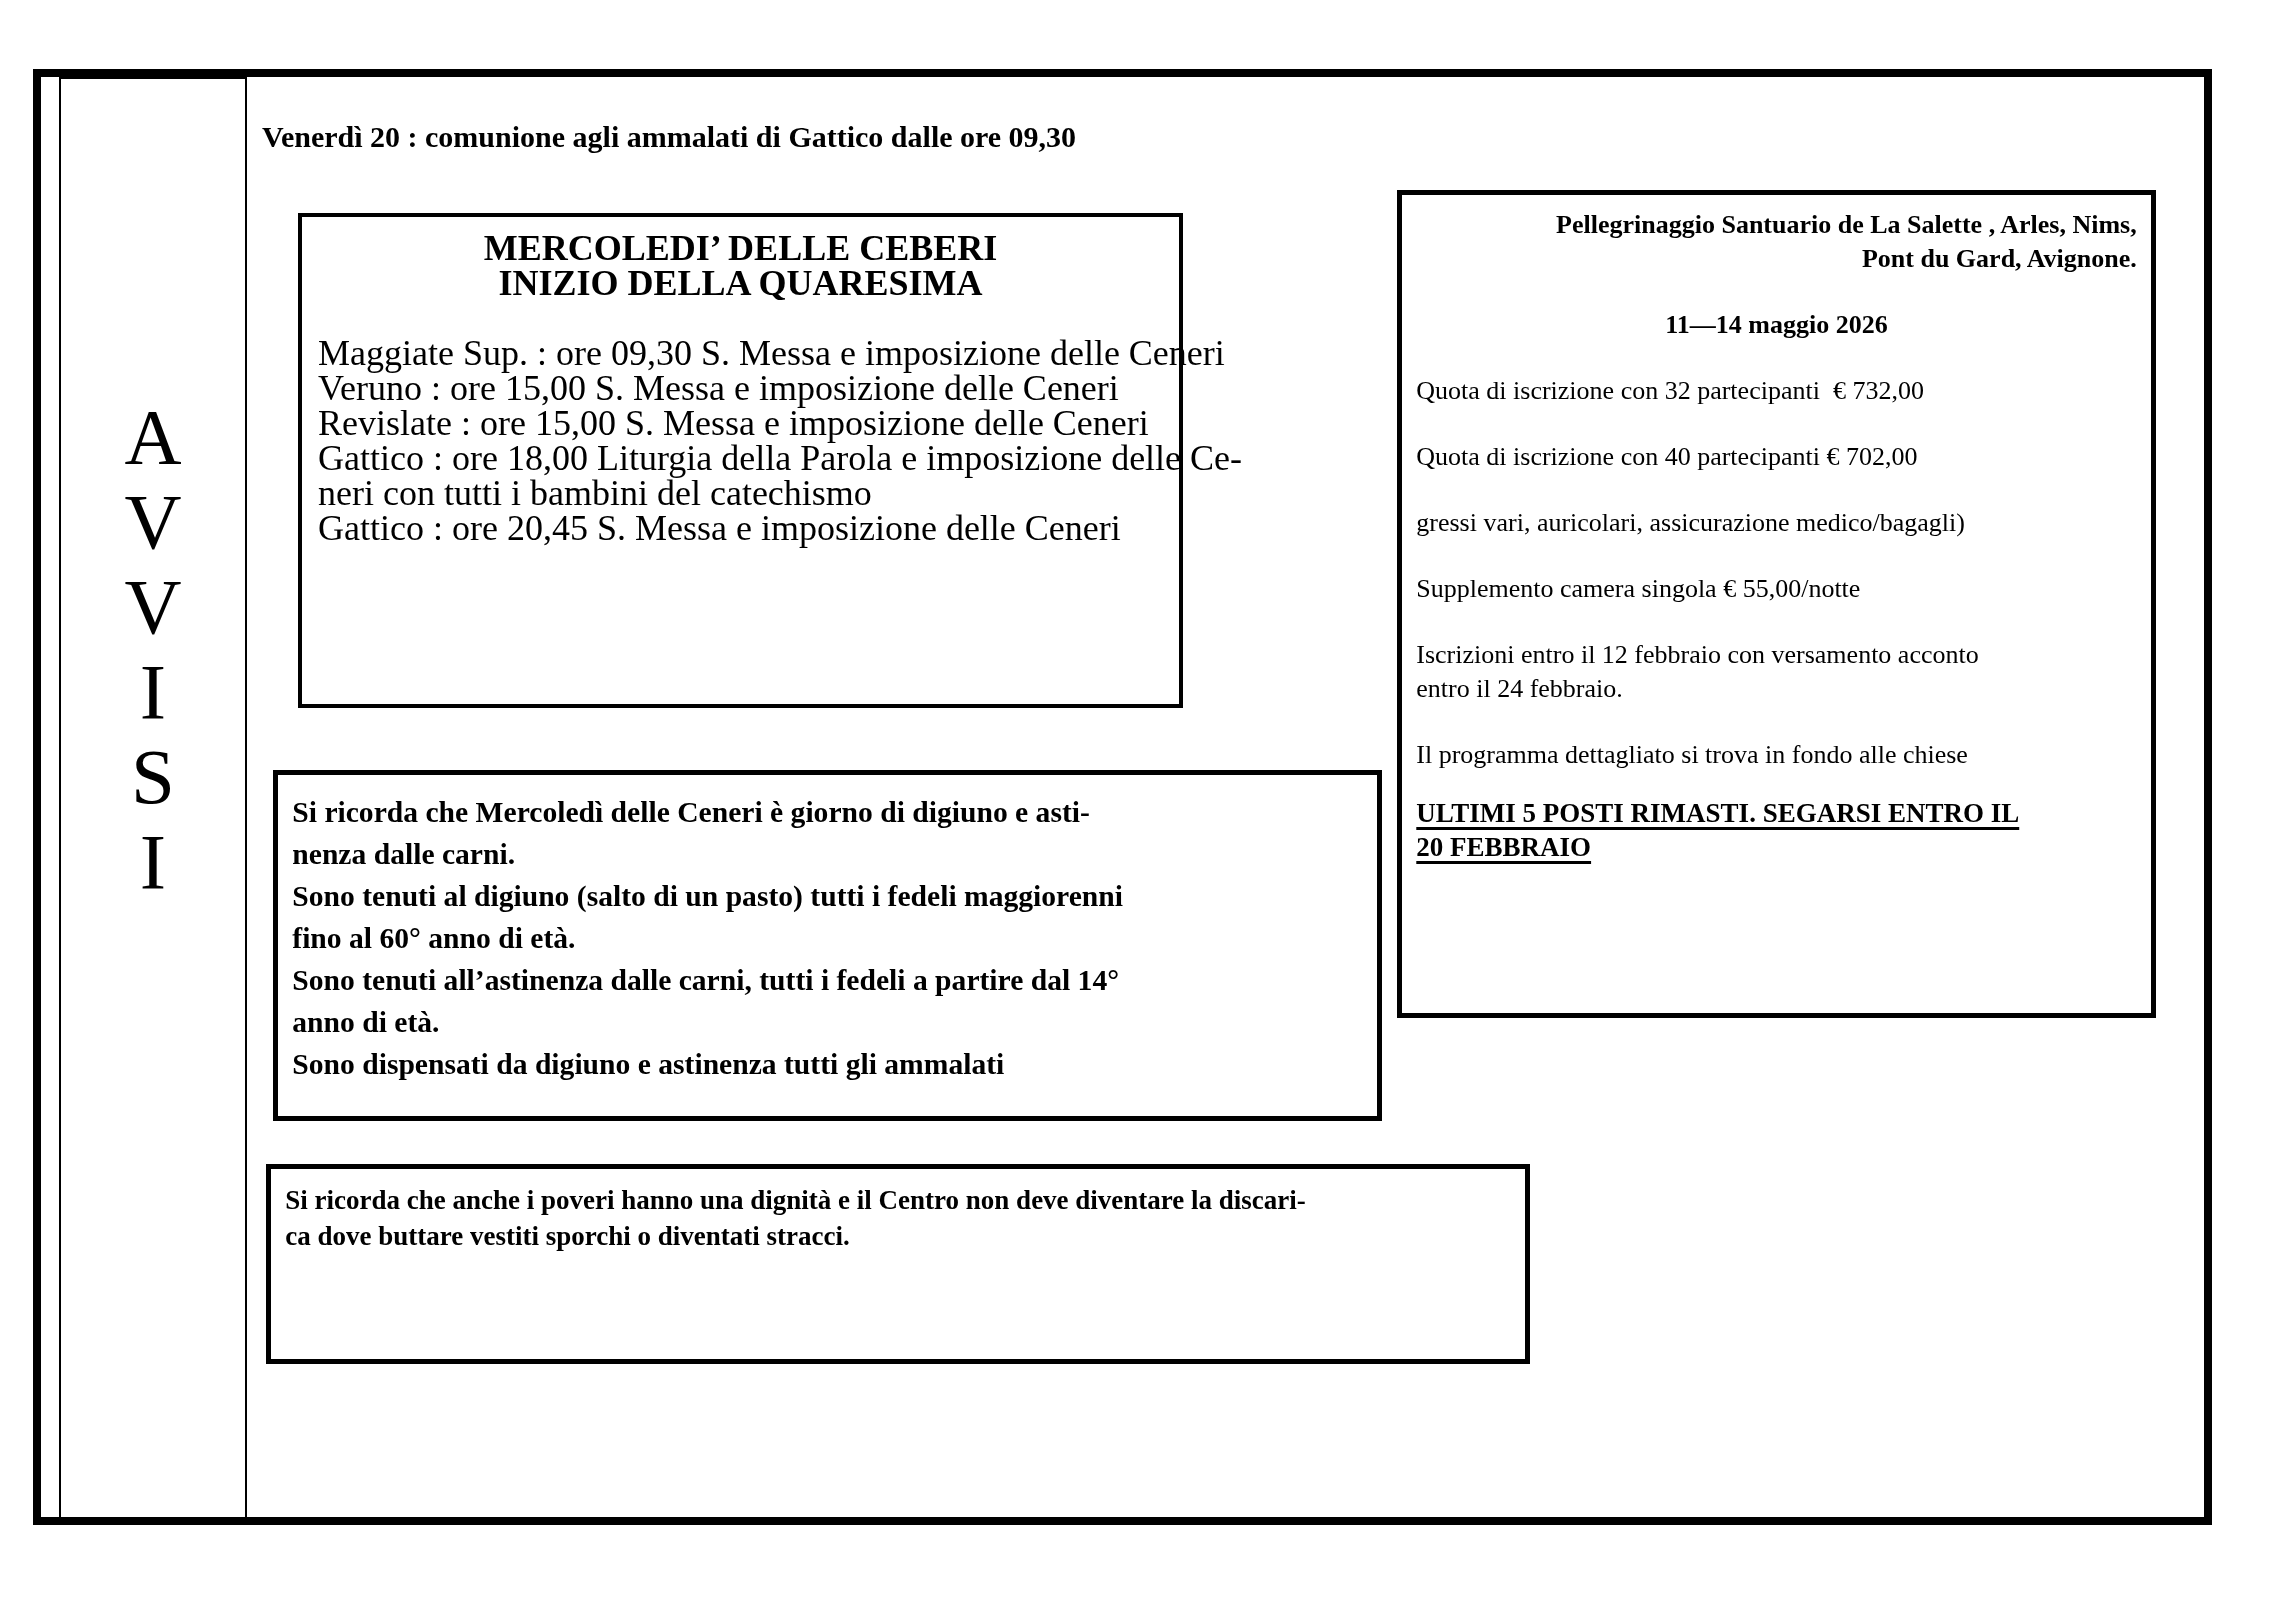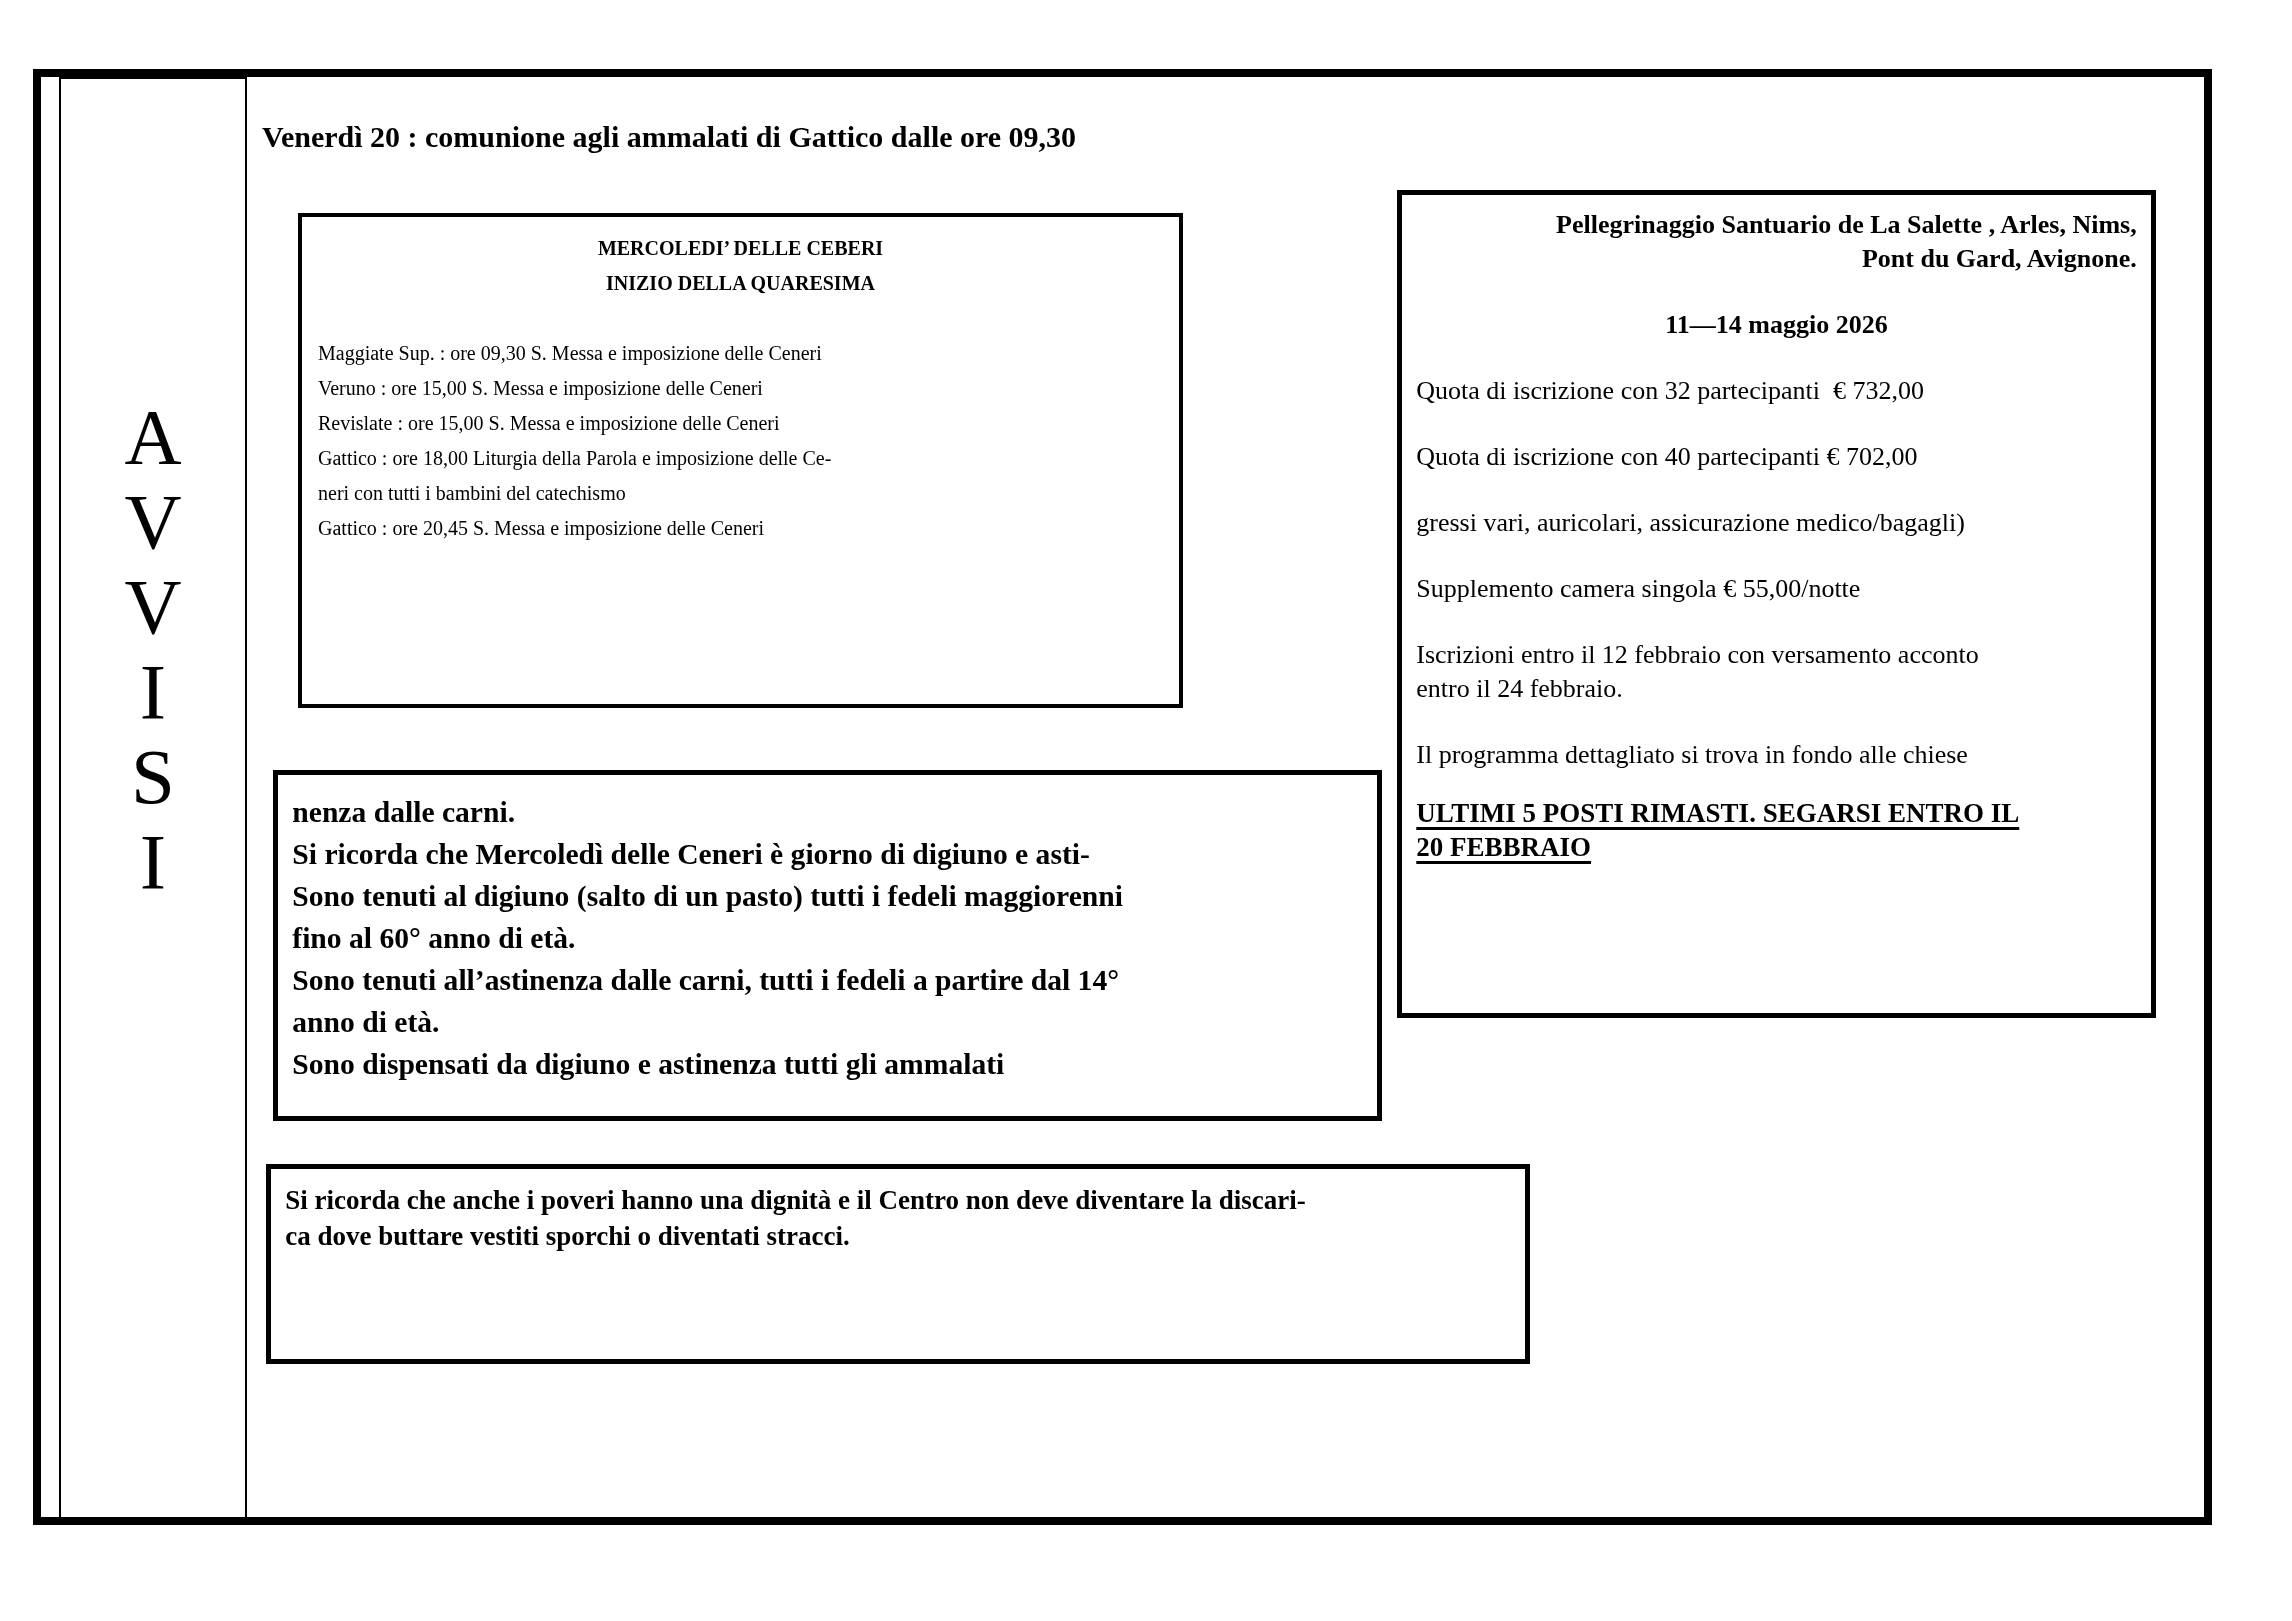--- a/index.html
+++ b/index.html
@@ -54,21 +54,21 @@
     box-sizing: border-box;
     border: 5.4px solid #000;
     background: #ffffff;
   }
 
   .box-ash {
     left: 298px; top: 213px;
     width: 885px; height: 495px;
     border-width: 4.5px;
     padding: 14.3px 16px;
-    font-size: 20px;
+    font-size: 36px;
     line-height: 35px;
   }
   .box-ash .title { text-align: center; font-weight: bold; margin-bottom: 35px; }
 
   .box-pilgrimage {
     left: 1397px; top: 190px;
     width: 759px; height: 828px;
     padding: 12.5px 14.3px;
     font-size: 26px;
     line-height: 34px;
@@ -167,22 +167,22 @@
         </div>
       </div>
     <div class="closing">
         <div class="line">ULTIMI 5 POSTI RIMASTI. SEGARSI ENTRO IL</div>
         <div class="line">20 FEBBRAIO</div>
       </div>
   </div>
 
   <div class="box box-fasting">
     <div>
+        <div class="line">Si ricorda che Mercoledì delle Ceneri è giorno di digiuno e asti-</div>
         <div class="line">nenza dalle carni.</div>
-        <div class="line">Si ricorda che Mercoledì delle Ceneri è giorno di digiuno e asti-</div>
         <div class="line">Sono tenuti al digiuno (salto di un pasto) tutti i fedeli maggiorenni</div>
         <div class="line">fino al 60° anno di età.</div>
         <div class="line">Sono tenuti all’astinenza dalle carni, tutti i fedeli a partire dal 14°</div>
         <div class="line">anno di età.</div>
         <div class="line">Sono dispensati da digiuno e astinenza tutti gli ammalati</div>
       </div>
   </div>
 
   <div class="box box-caritas">
     <div>

